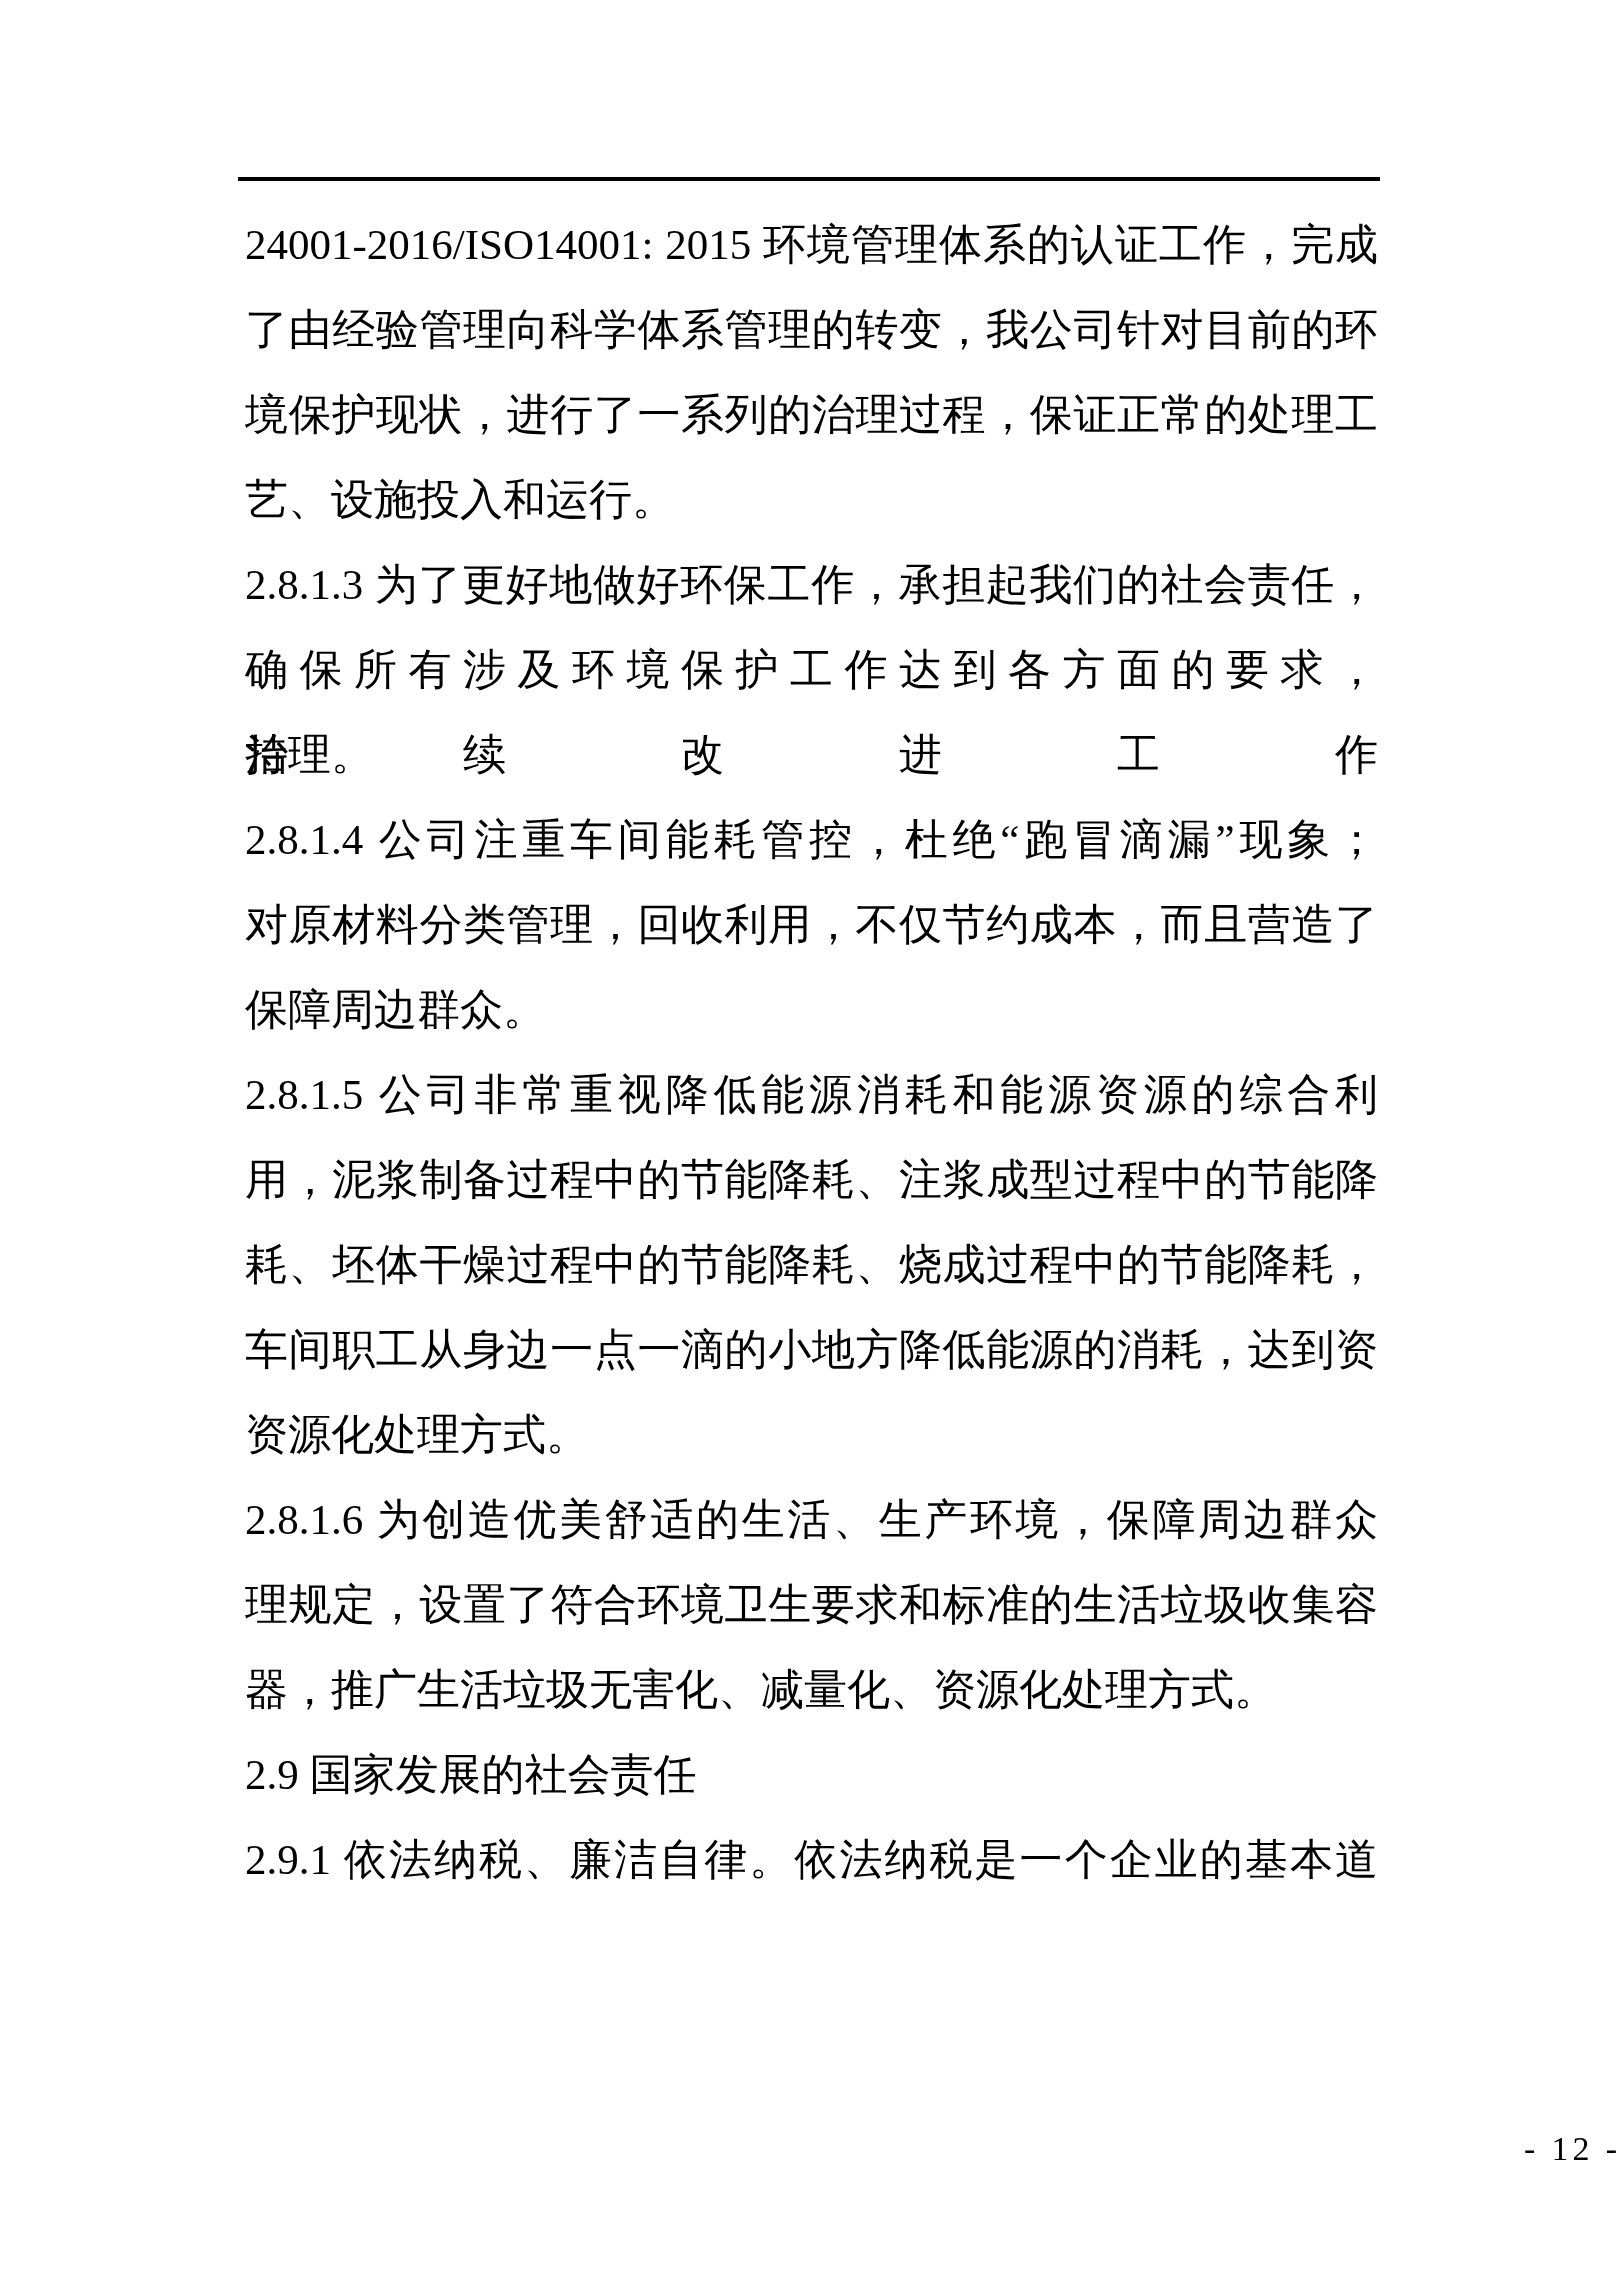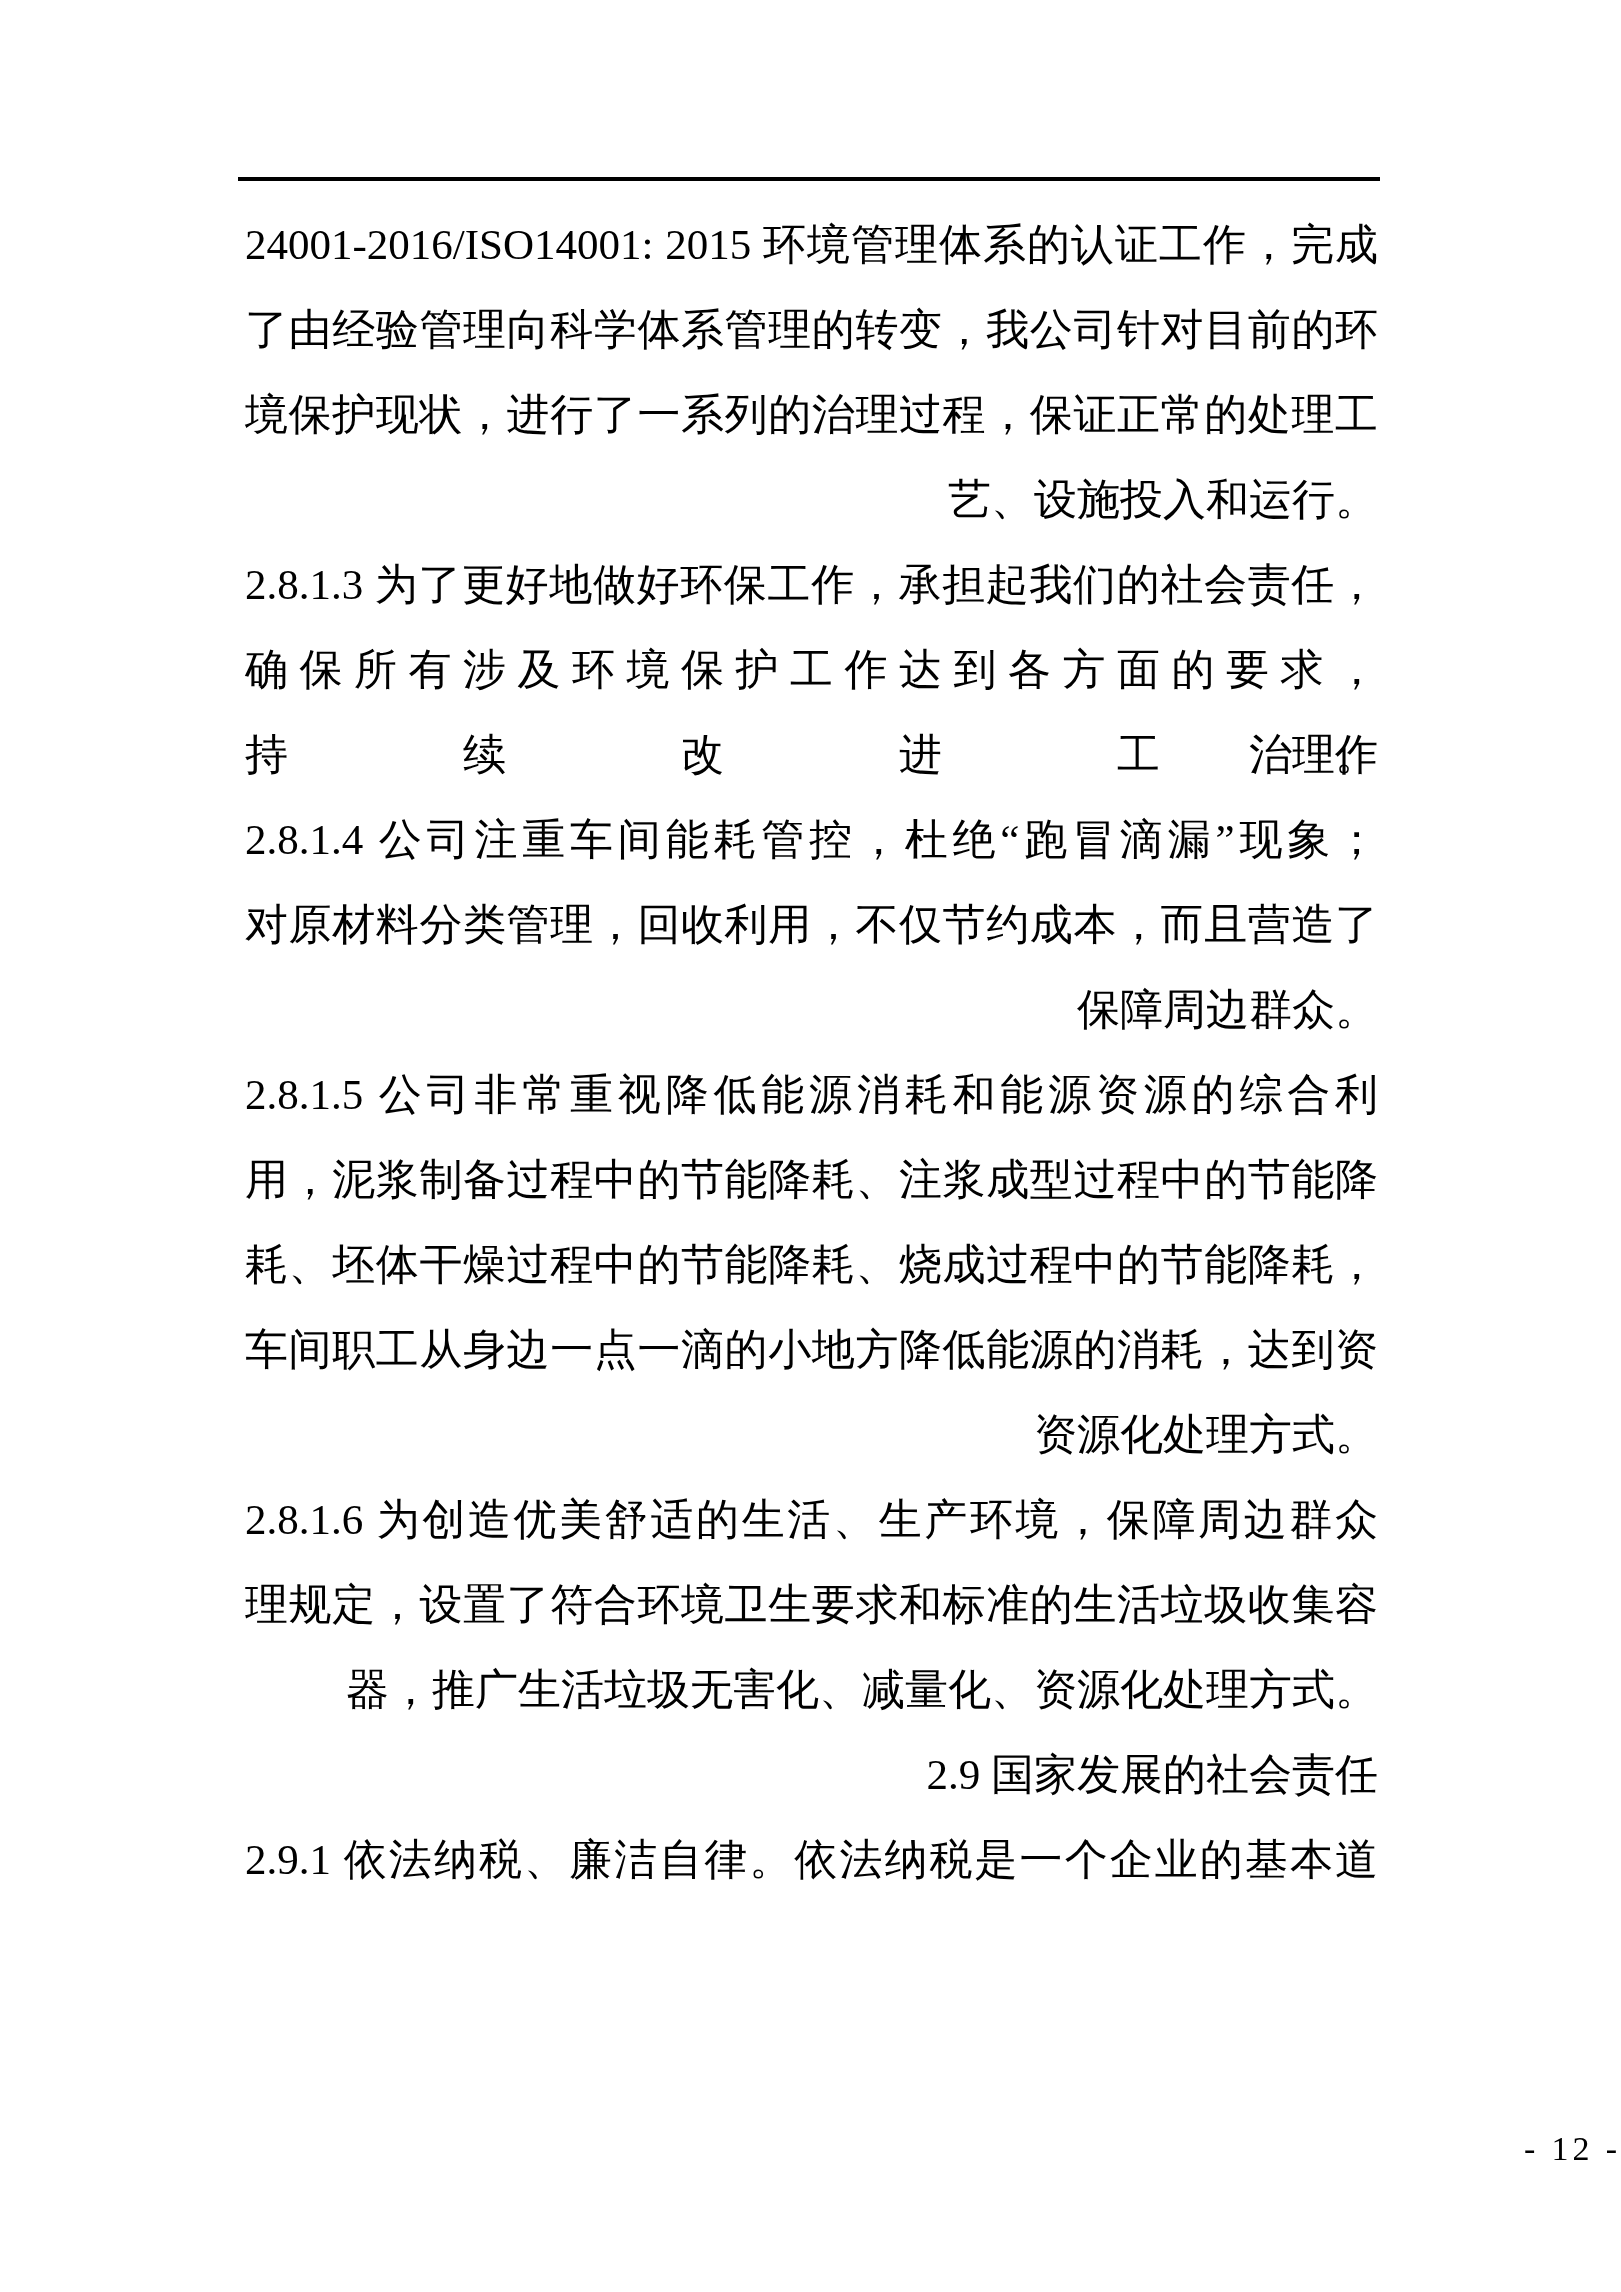--- a/index.html
+++ b/index.html
@@ -25,21 +25,21 @@
     left: 245px;
     top: 202px;
     width: 1133px;
     font-size: 43px;
     line-height: 85px;
     word-break: keep-all;
     white-space: nowrap;
   }
   .line {
     height: 85px;
-    text-align: right;
+    text-align: left;
   }
   .line.j {
     white-space: normal;
     text-align: justify;
     text-align-last: justify;
     text-justify: inter-ideograph;
   }
   .page-number {
     position: absolute;
     left: 0;

